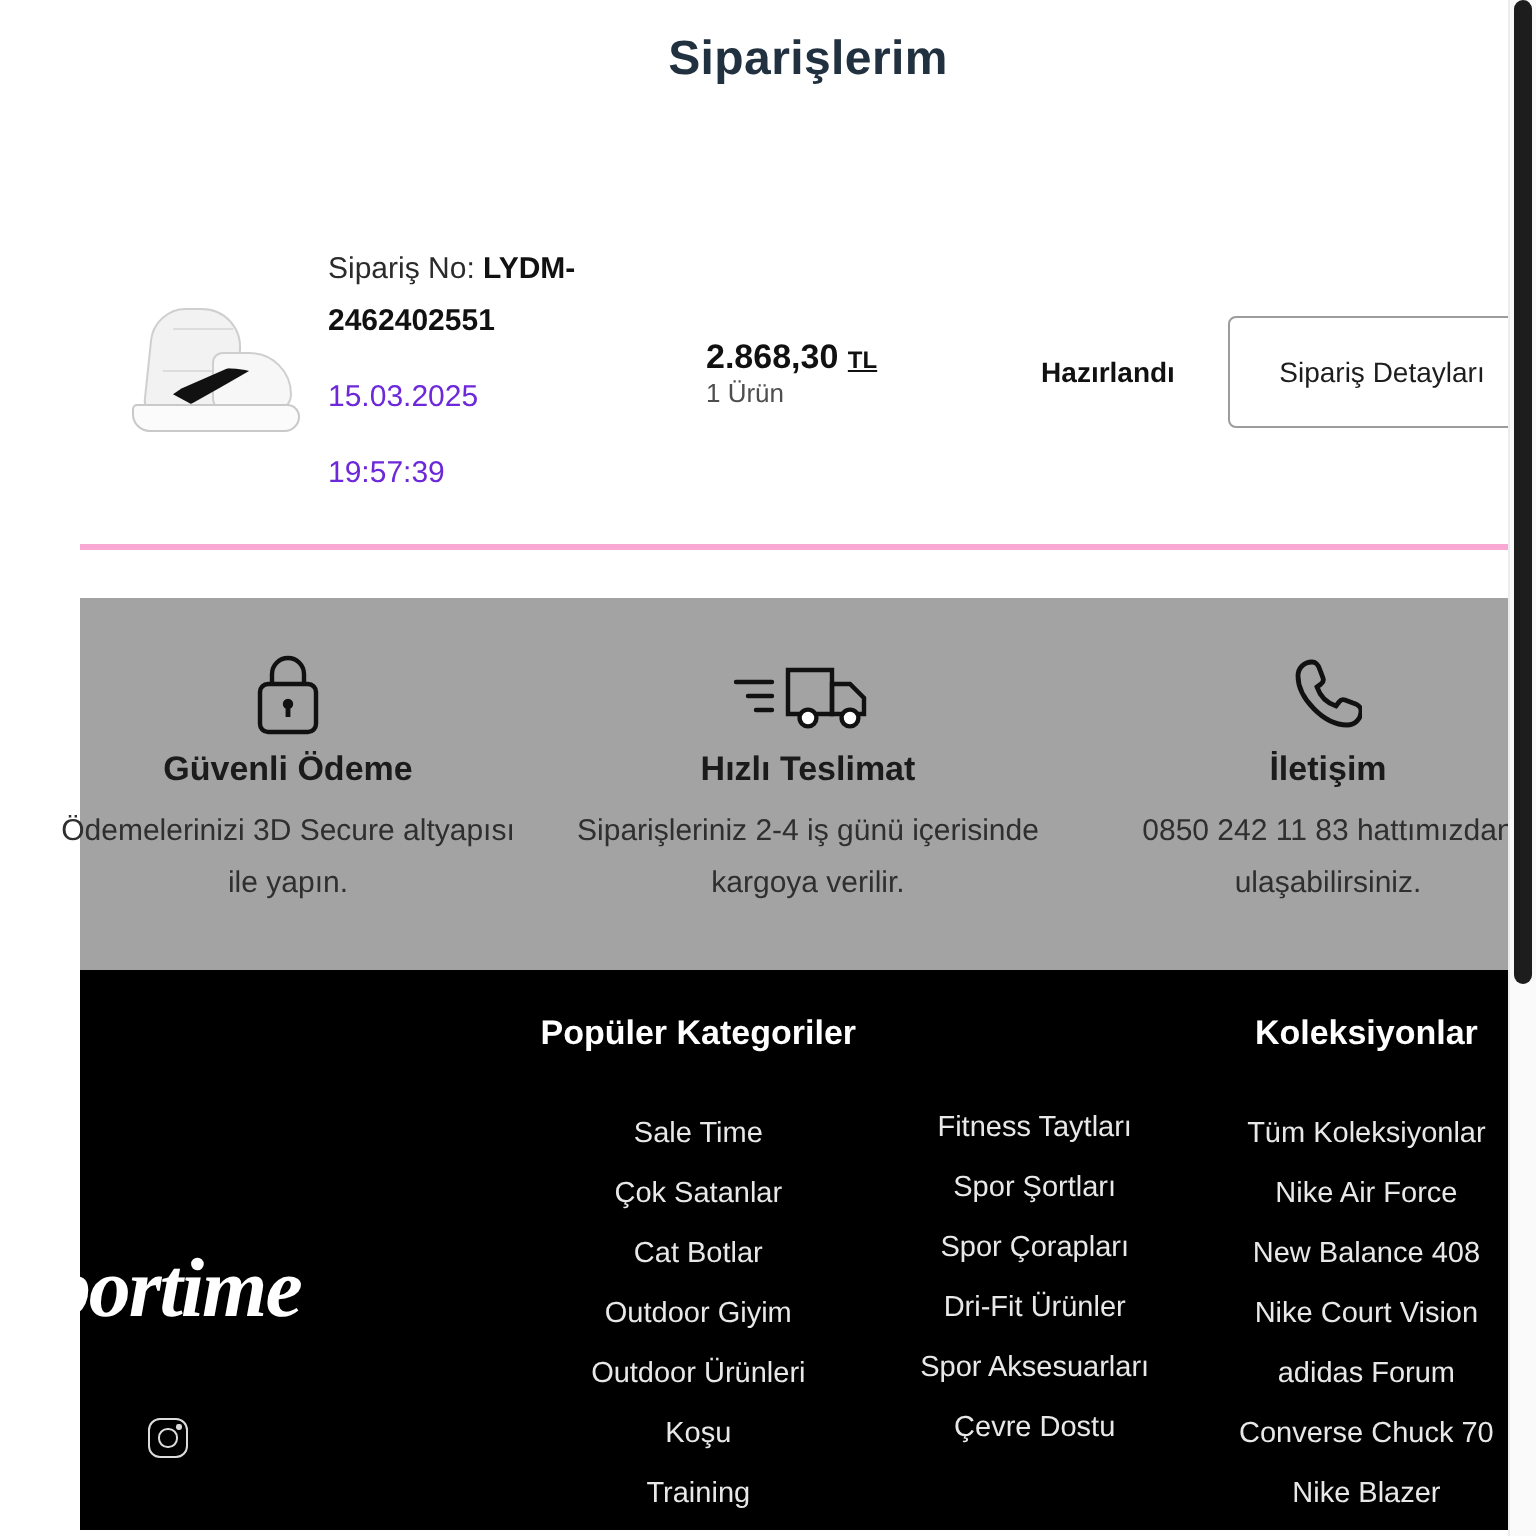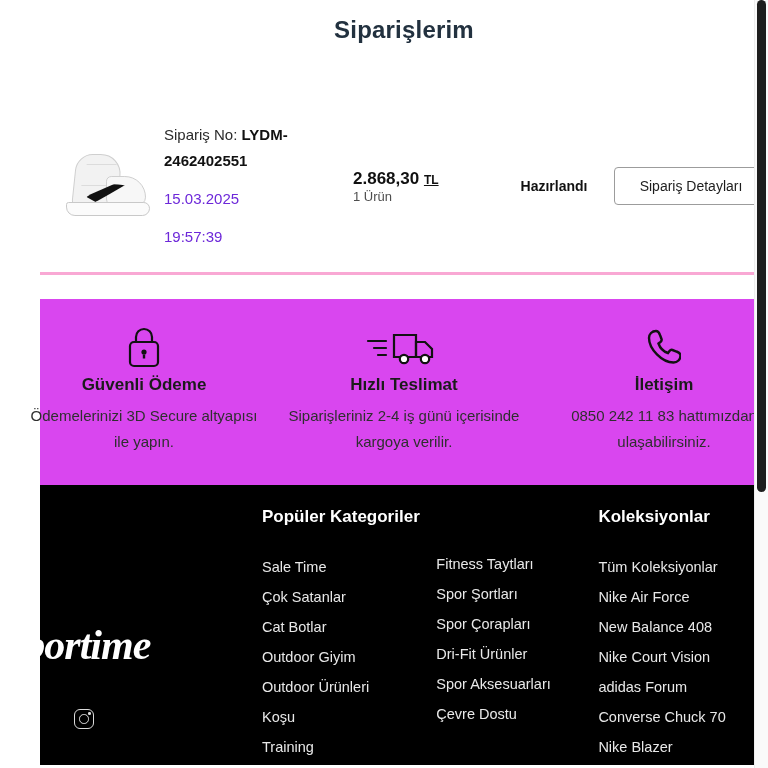--- a/index.html
+++ b/index.html
@@ -128,33 +128,33 @@
     width: 120px;
     min-width: 120px;
     font-size: 14px;
     font-weight: bold;
     color: #111;
     text-align: center;
   }
 
   .order-detail-btn {
     width: 162px;
-    height: 38px;
+    height: 56px;
     border: 1px solid #9c9c9c;
     border-radius: 4px;
     background: #fff;
     font-size: 14px;
     color: #1d1d1d;
     font-family: "Liberation Sans", sans-serif;
     cursor: pointer;
   }
 
   
   .features {
-    background: #d946ef;
+    background: #a3a3a3;
     padding: 26px 0 30px 0;
     display: flex;
     margin-top: 24px;
   }
   .feature {
     flex: 1;
     text-align: center;
     padding: 0 8px;
   }
   .feature .ficon {
@@ -230,21 +230,21 @@
   }
   .ig::after {
     content: "";
     position: absolute;
     right: 2.4px; top: 2.4px;
     width: 2.4px; height: 2.4px;
     background: #dcdcdc;
     border-radius: 50%;
   }
 
-  .link-col { min-width: 0; }
+  .link-col { min-width: 0; text-align: center; }
   .col-cat   { width: 185px; }
   .col-cat2  { width: 172px; }
   .col-coll  { width: 180px; }
 
   .footer h4 {
     margin: 0 0 32px 0;
     font-size: 17px;
     font-weight: bold;
     color: #fff;
   }

